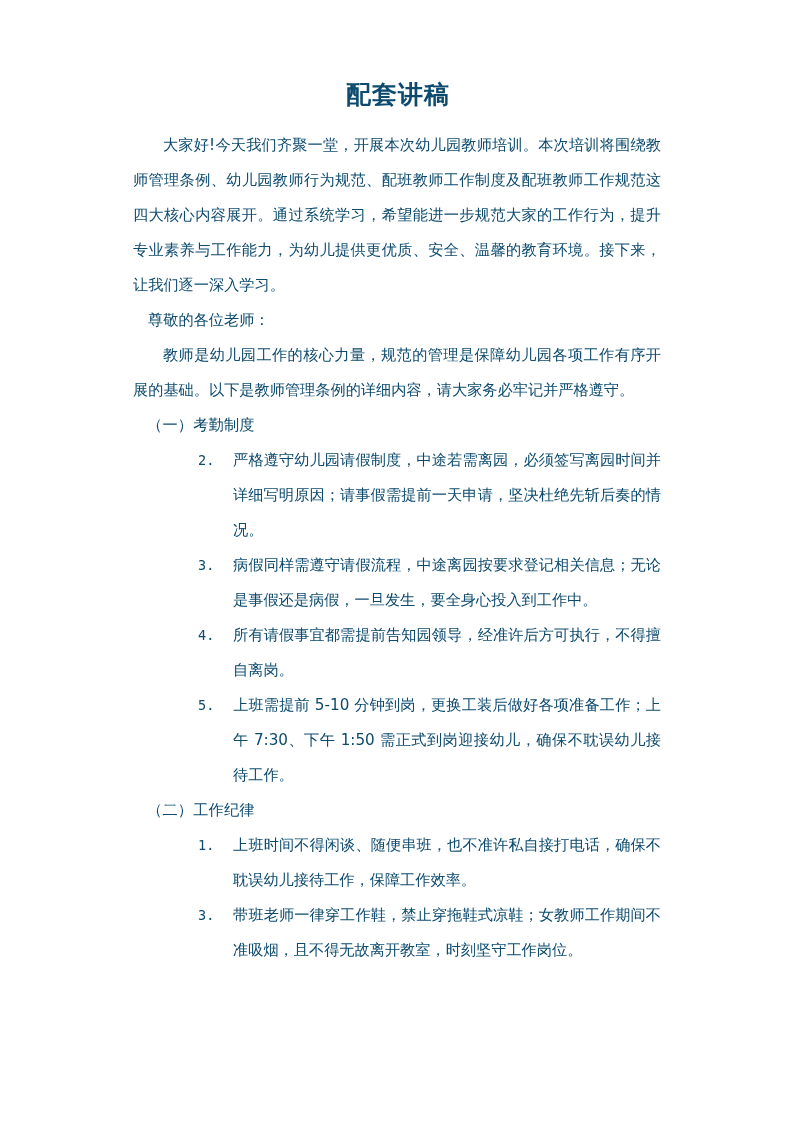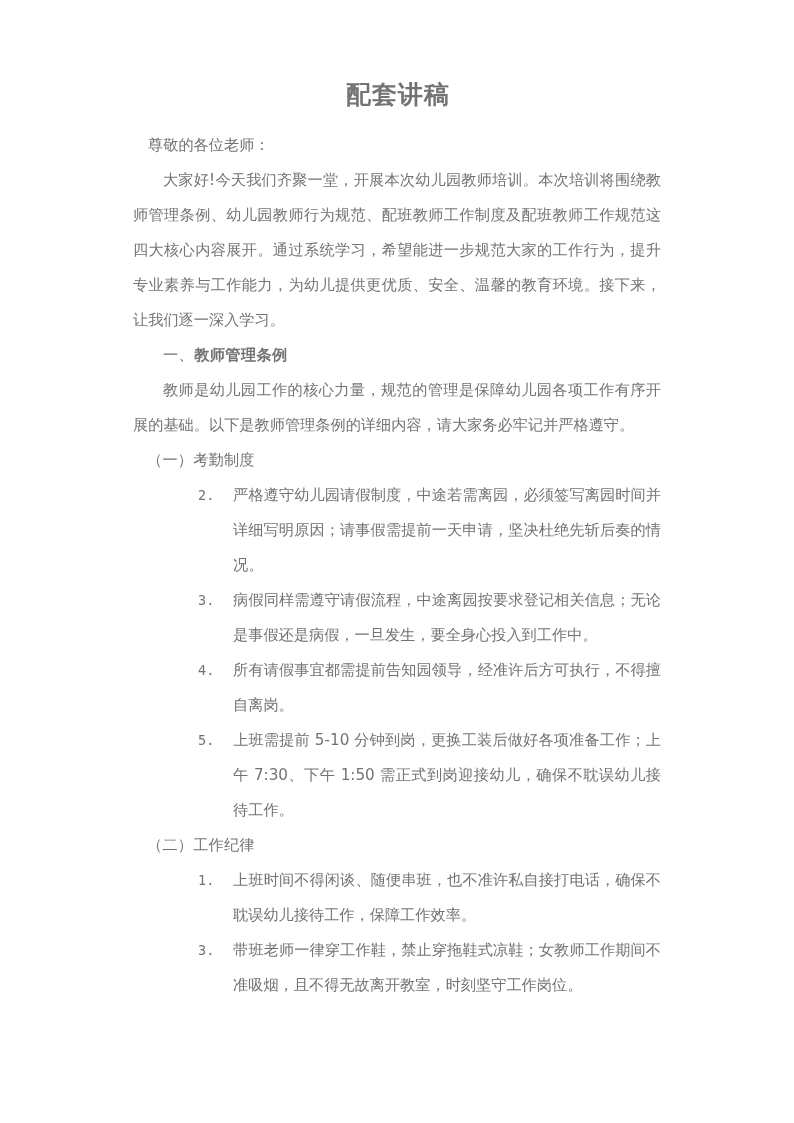--- a/index.html
+++ b/index.html
@@ -8,21 +8,21 @@
     padding: 0;
     background: #ffffff;
   }
   .page {
     position: relative;
     width: 662px;
     height: 1123px;
     background: #ffffff;
     overflow: hidden;
     font-family: "DejaVu Sans", "Liberation Sans", sans-serif;
-    color: #737373;
+    color: #0c4a6e;
   }
   .content {
     position: absolute;
     left: 133px;
     top: 78px;
     width: 528px;
   }
 
   
   .doc-title {
@@ -105,25 +105,24 @@
   }
 </style>
 </head>
 <body>
 
 <div class="page">
   <div class="content">
 
     <h1 class="doc-title">配套讲稿</h1>
 
+    <p class="para indent2">大家好!今天我们齐聚一堂，开展本次幼儿园教师培训。本次培训将围绕教师管理条例、幼儿园教师行为规范、配班教师工作制度及配班教师工作规范这四大核心内容展开。通过系统学习，希望能进一步规范大家的工作行为，提升专业素养与工作能力，为幼儿提供更优质、安全、温馨的教育环境。接下来，让我们逐一深入学习。</p>
+
     <p class="para salutation">尊敬的各位老师：</p>
 
-    <p class="para indent2">大家好!今天我们齐聚一堂，开展本次幼儿园教师培训。本次培训将围绕教师管理条例、幼儿园教师行为规范、配班教师工作制度及配班教师工作规范这四大核心内容展开。通过系统学习，希望能进一步规范大家的工作行为，提升专业素养与工作能力，为幼儿提供更优质、安全、温馨的教育环境。接下来，让我们逐一深入学习。</p>
-
-    <h2 class="h-main"><span class="num">一、</span><span>教师管理条例</span></h2>
 
     <p class="para indent2">教师是幼儿园工作的核心力量，规范的管理是保障幼儿园各项工作有序开展的基础。以下是教师管理条例的详细内容，请大家务必牢记并严格遵守。</p>
 
     <h3 class="h-sub">（一）考勤制度</h3>
 
     <ol class="numlist">
       <li><span class="marker">2.</span><span class="body">严格遵守幼儿园请假制度，中途若需离园，必须签写离园时间并详细写明原因；请事假需提前一天申请，坚决杜绝先斩后奏的情况。</span></li>
       <li><span class="marker">3.</span><span class="body">病假同样需遵守请假流程，中途离园按要求登记相关信息；无论是事假还是病假，一旦发生，要全身心投入到工作中。</span></li>
       <li><span class="marker">4.</span><span class="body">所有请假事宜都需提前告知园领导，经准许后方可执行，不得擅自离岗。</span></li>
       <li><span class="marker">5.</span><span class="body">上班需提前 5-10 分钟到岗，更换工装后做好各项准备工作；上午 7:30、下午 1:50 需正式到岗迎接幼儿，确保不耽误幼儿接待工作。</span></li>

